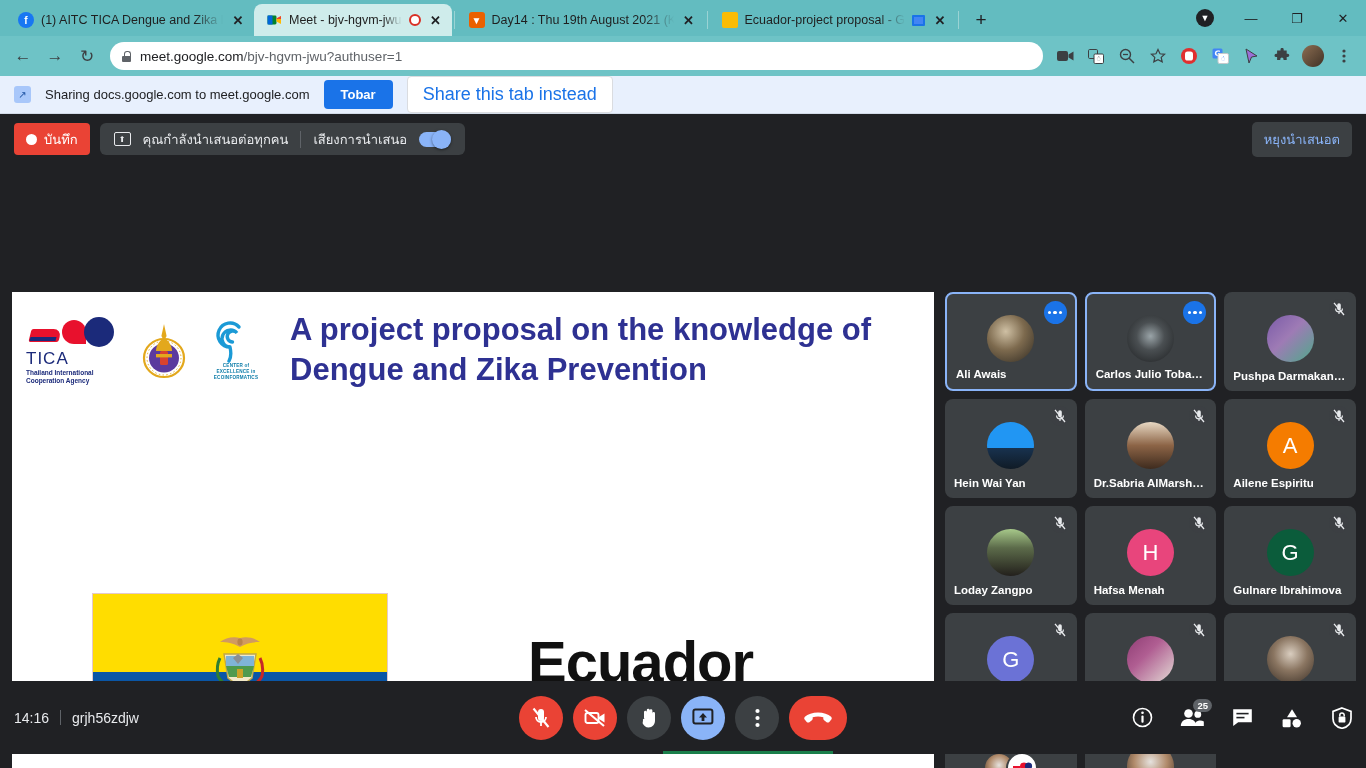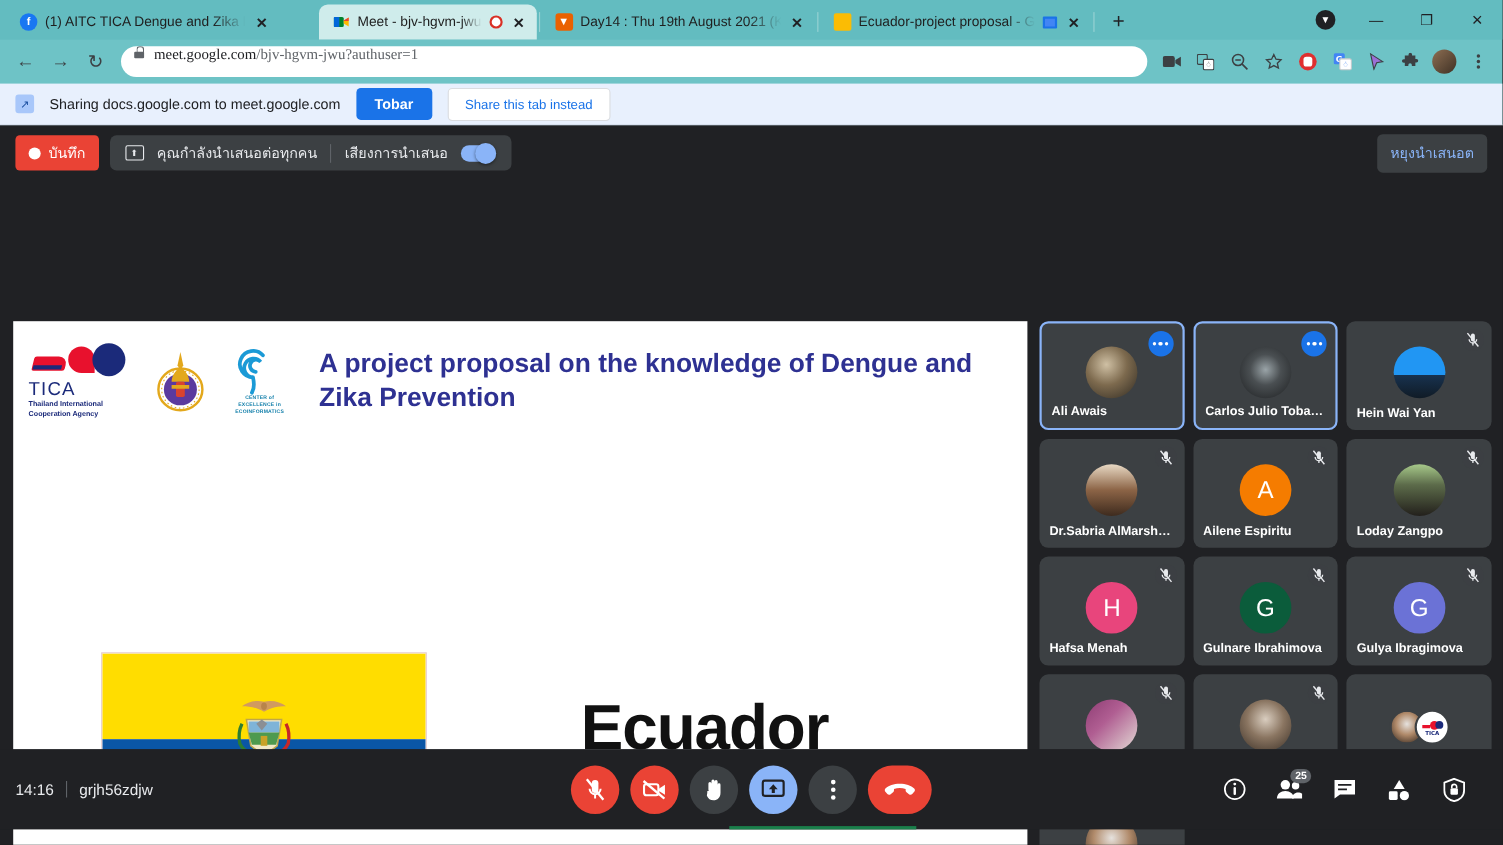--- a/index.html
+++ b/index.html
@@ -16,21 +16,21 @@
     height: 36px; display: flex; align-items: flex-end;
     background: #63bcc0; padding-left: 6px; position: relative;
   }
   .tab {
     height: 32px; display: flex; align-items: center;
     gap: 7px; padding: 0 8px 0 12px; border-radius: 8px 8px 0 0;
     font-size: 12.5px; color: #202124; max-width: 248px; min-width: 120px;
     position: relative;
   }
   .tab.inactive { background: transparent; }
-  .tab.active { background: #cfeceb; margin-left: 36px; }
+  .tab.active { background: #cfeceb; }
   .tab .favicon {
     width: 16px; height: 16px; flex: 0 0 16px;
     border-radius: 3px; display: flex; align-items: center;
     justify-content: center; font-size: 10px; color: #fff;
   }
   .tab .tab-title {
     flex: 1 1 auto; white-space: nowrap; overflow: hidden;
     text-overflow: clip; font-size: 12.5px; color: #1f1f1f;
     -webkit-mask-image: linear-gradient(to right, #000 84%, transparent 100%);
             mask-image: linear-gradient(to right, #000 84%, transparent 100%);
@@ -59,22 +59,22 @@
         justify-content:center; font-size: 13px; color:#202124; }
   .wc.dl { font-size: 11px; }
   .dlcircle { width:18px;height:18px;border-radius:50%;background:#202124;
     color:#fff; display:flex;align-items:center;justify-content:center;font-size:9px;}
 
   .toolbar { height: 40px; display: flex; align-items: center; gap: 2px; padding: 0 8px; }
   .navbtn { width: 30px; height: 30px; display:flex; align-items:center;
     justify-content:center; color:#3c4043; font-size: 17px; }
   .omnibox {
     flex: 1 1 auto; height: 28px; background: #fff; border-radius: 14px;
-    display: flex; align-items: flex-start; gap: 9px; padding: 0 12px;
-    margin: 0 6px; font-size: 13.5px; color: #202124; min-width: 0; font-family: Liberation Serif, serif;
+    display: flex; align-items: center; gap: 9px; padding: 0 12px;
+    margin: 0 6px; font-size: 13.5px; color: #202124; min-width: 0;
   }
   .omnibox .urltxt { white-space: nowrap; overflow: hidden; }
   .omnibox .urltxt .dim { color: #5f6368; }
   .lock { width: 9px; height: 11px; position: relative; flex: 0 0 9px; }
   .lock::before { content:""; position:absolute; left:0; bottom:0; width:9px;
     height:6px; background:#5f6368; border-radius:1px; }
   .lock::after { content:""; position:absolute; left:2px; top:0; width:5px;
     height:6px; border:1.5px solid #5f6368; border-bottom:none;
     border-radius:3px 3px 0 0; }
   .tbicons { display: flex; align-items: center; gap: 3px; }
@@ -85,21 +85,21 @@
 
   .sharebar {
     height: 38px; background: #e8f0fd; display: flex; align-items: center;
     gap: 14px; padding: 0 14px; border-bottom: 1px solid #d2dbe8;
   }
   .share-ico { width: 17px; height: 17px; background: #a8c7fa; border-radius: 3px;
     display:flex; align-items:center; justify-content:center; color:#1a4fa0; font-size:10px;}
   .share-text { font-size: 13px; color: #202124; flex: 0 0 auto; }
   .btn-stop { background:#1a73e8; color:#fff; font-size:13px; font-weight:600;
     padding: 7px 17px; border-radius: 4px; }
-  .btn-share-instead { background:#fff; color:#1a73e8; font-size:12px;
+  .btn-share-instead { background:#fff; color:#1a73e8; font-size:18px;
     padding: 7px 15px; border-radius: 4px; border: 1px solid #dadce0; }
 
   
   .meet { position: relative; width: 1366px; height: 640px; background: #202124; }
 
   .presentbar { height: 50px; display: flex; align-items: center;
     padding: 0 14px; gap: 10px; }
   .rec-btn { background:#ea4335; color:#fff; border-radius:4px;
     height: 30px; display:flex; align-items:center; gap:7px; padding: 16px 12px;
     font-size: 13px; }
@@ -136,21 +136,21 @@
   .tica-marks .m3 { position:absolute; left:58px; top:2px; width:30px;height:30px;
     background:#1b2a7a; border-radius:50%; }
   .tica-word { font-size: 17px; font-weight:400; color:#1b2a7a; letter-spacing:1px;
     font-family:"Liberation Sans",sans-serif; }
   .tica-sub { font-size: 6.5px; color:#1b2a7a; font-weight:700; line-height:1.35; }
   .logo-royal { width: 56px; height: 62px; display:flex; align-items:center;
     justify-content:center; }
   .logo-eco { width: 60px; text-align:center; }
   .eco-sub { font-size: 4.6px; color:#0d7ca8; font-weight:700; line-height:1.3;
     letter-spacing:.2px; }
-  .slide-title { font-size: 24px; font-weight: 700; color:#2e3192;
+  .slide-title { font-size: 31px; font-weight: 700; color:#2e3192;
     line-height: 1.3; margin-left: 10px; max-width: 640px; }
 
   .flag { position:absolute; left:80px; top:301px; width:296px; height:158px;
     border:1px solid #e5c9c9; overflow:hidden; }
   .flag .band-y { height: 50%; background:#ffdd00; }
   .flag .band-b { height: 25%; background:#0a56a6; }
   .flag .band-r { height: 25%; background:#ed1c24; }
   .flag .coat { position:absolute; left:50%; top:50%;
     transform: translate(-50%,-50%); width: 58px; height: 76px; }
   .ecuador-word { position:absolute; left:516px; top:336px;
@@ -191,21 +191,21 @@
   .meetinfo { position:absolute; left:14px; color:#e8eaed; font-size: 14px;
     display:flex; align-items:center; gap:11px; }
   .meetinfo .sep { width:1px;height:15px;background:#5f6368;display:block; }
   .controls { margin: 0 auto; display:flex; align-items:center; gap: 10px; }
   .cbtn { width: 44px; height: 44px; border-radius: 50%;
     display:flex; align-items:center; justify-content:center; }
   .cbtn.red { background:#ea4335; }
   .cbtn.gray { background:#3c4043; }
   .cbtn.blue { background:#8ab4f8; }
   .cbtn.hangup { width: 58px; height: 44px; border-radius: 22px; background:#ea4335; }
-  .rightic { position:absolute; right:26px; display:flex; align-items:flex-end; gap: 14px; }
+  .rightic { position:absolute; right:6px; display:flex; align-items:flex-end; gap: 14px; }
   .ric { width: 36px; height: 36px; border-radius:50%;
     display:flex; align-items:center; justify-content:center; position:relative; }
   .badge { position:absolute; top:-1px; right:-2px; background:#5f6368;
     color:#fff; font-size: 9.5px; border-radius: 9px; padding: 1px 4px;
     min-width: 17px; text-align:center; font-weight:600; }
   .taskbar-hint { position:absolute; left:663px; bottom:0; width: 170px;
     height: 3px; background:#1a7f4b; }
   svg { display:block; }
 </style>
 </head>
@@ -434,20 +434,32 @@
       <div class="tile speaking">
         <div class="pic photo" style="background: radial-gradient(circle at 50% 45%, rgb(154, 164, 168) 0%, rgb(74, 79, 82) 40%, rgb(29, 31, 33) 100%);"></div>
         <span class="pname">Carlos Julio Tobar ...</span>
         <span class="opts">
           <i></i>
           <i></i>
           <i></i>
         </span>
       </div>
       <div class="tile">
+        <div class="pic photo" style="background: linear-gradient(135deg, rgb(122, 91, 168) 0%, rgb(158, 123, 181) 45%, rgb(79, 169, 138) 100%);"></div>
+        <span class="pname">Pushpa Darmakant...</span>
+        <span class="mic-off">
+          <svg width="12" height="14" viewBox="0 0 12 14">
+            <path d="M6 1.2a1.8 1.8 0 011.8 1.8v3.6a1.8 1.8 0 01-3.6 0V3A1.8 1.8 0 016 1.2z" fill="#e8eaed"></path>
+            <path d="M2.6 6.4a3.4 3.4 0 006.8 0" fill="none" stroke="#e8eaed" stroke-width="1.2"></path>
+            <line x1="6" y1="9.4" x2="6" y2="12" stroke="#e8eaed" stroke-width="1.2"></line>
+            <line x1="1" y1="0.8" x2="11" y2="13" stroke="#e8eaed" stroke-width="1.3"></line>
+          </svg>
+        </span>
+      </div>
+      <div class="tile">
         <div class="pic photo" style="background: linear-gradient(rgb(33, 150, 243) 0%, rgb(33, 150, 243) 55%, rgb(24, 50, 79) 55%, rgb(16, 27, 38) 100%);"></div>
         <span class="pname">Hein Wai Yan</span>
         <span class="mic-off">
           <svg width="12" height="14" viewBox="0 0 12 14">
             <path d="M6 1.2a1.8 1.8 0 011.8 1.8v3.6a1.8 1.8 0 01-3.6 0V3A1.8 1.8 0 016 1.2z" fill="#e8eaed"></path>
             <path d="M2.6 6.4a3.4 3.4 0 006.8 0" fill="none" stroke="#e8eaed" stroke-width="1.2"></path>
             <line x1="6" y1="9.4" x2="6" y2="12" stroke="#e8eaed" stroke-width="1.2"></line>
             <line x1="1" y1="0.8" x2="11" y2="13" stroke="#e8eaed" stroke-width="1.3"></line>
           </svg>
         </span>

